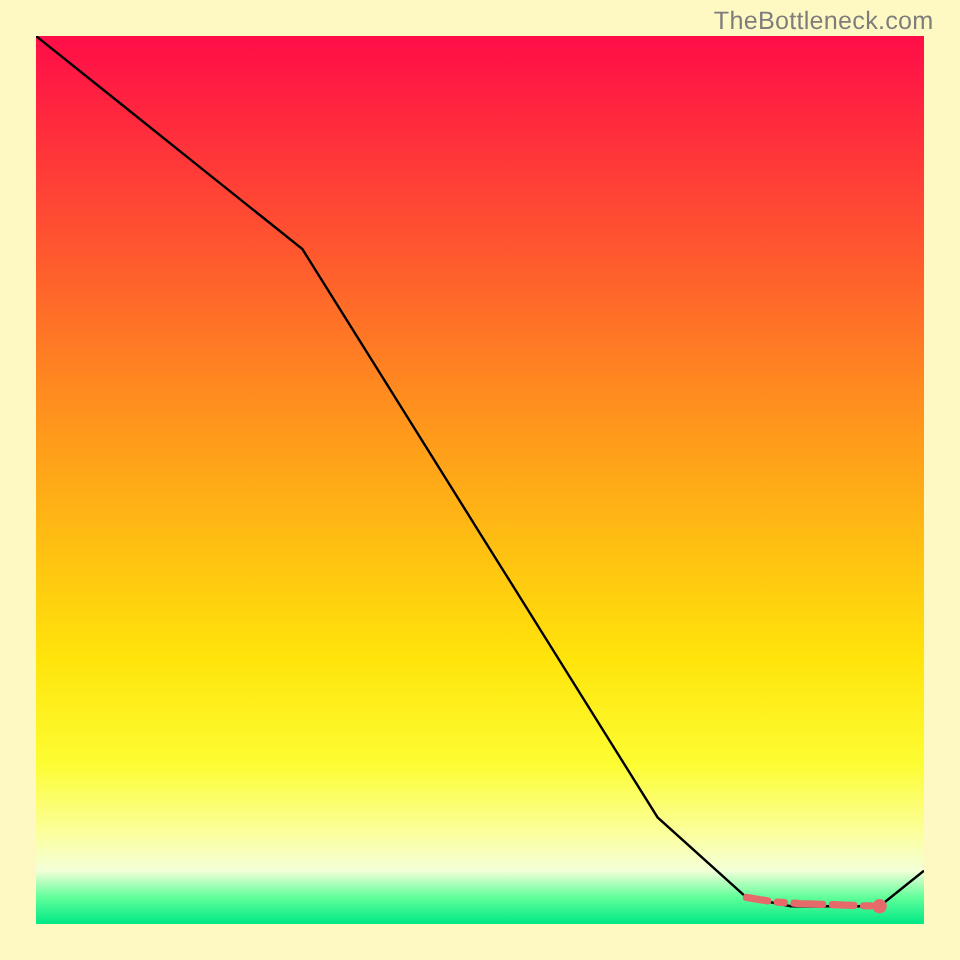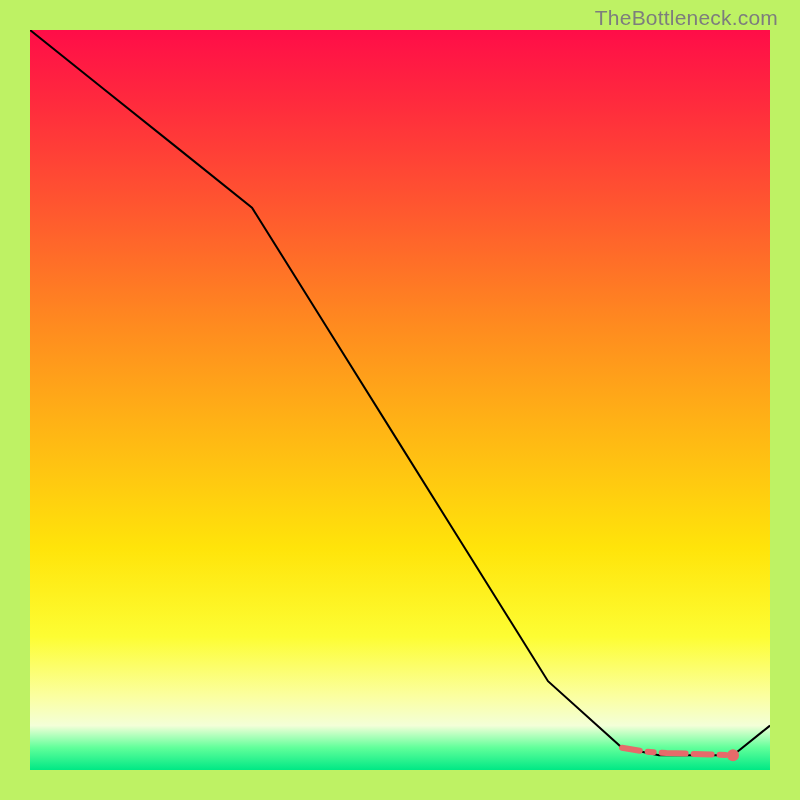--- a/index.html
+++ b/index.html
@@ -8,21 +8,21 @@
     width: 800px;
     height: 800px;
     background: #000;
     overflow: hidden;
     font-family: Arial, Helvetica, sans-serif;
   }
   .frame {
     position: relative;
     width: 800px;
     height: 800px;
-    background: #bef264;
+    background: #fef9c3;
   }
   .plot {
     position: absolute;
     left: 30px;
     top: 30px;
     width: 740px;
     height: 740px;
     
     background: linear-gradient(
       to bottom,

